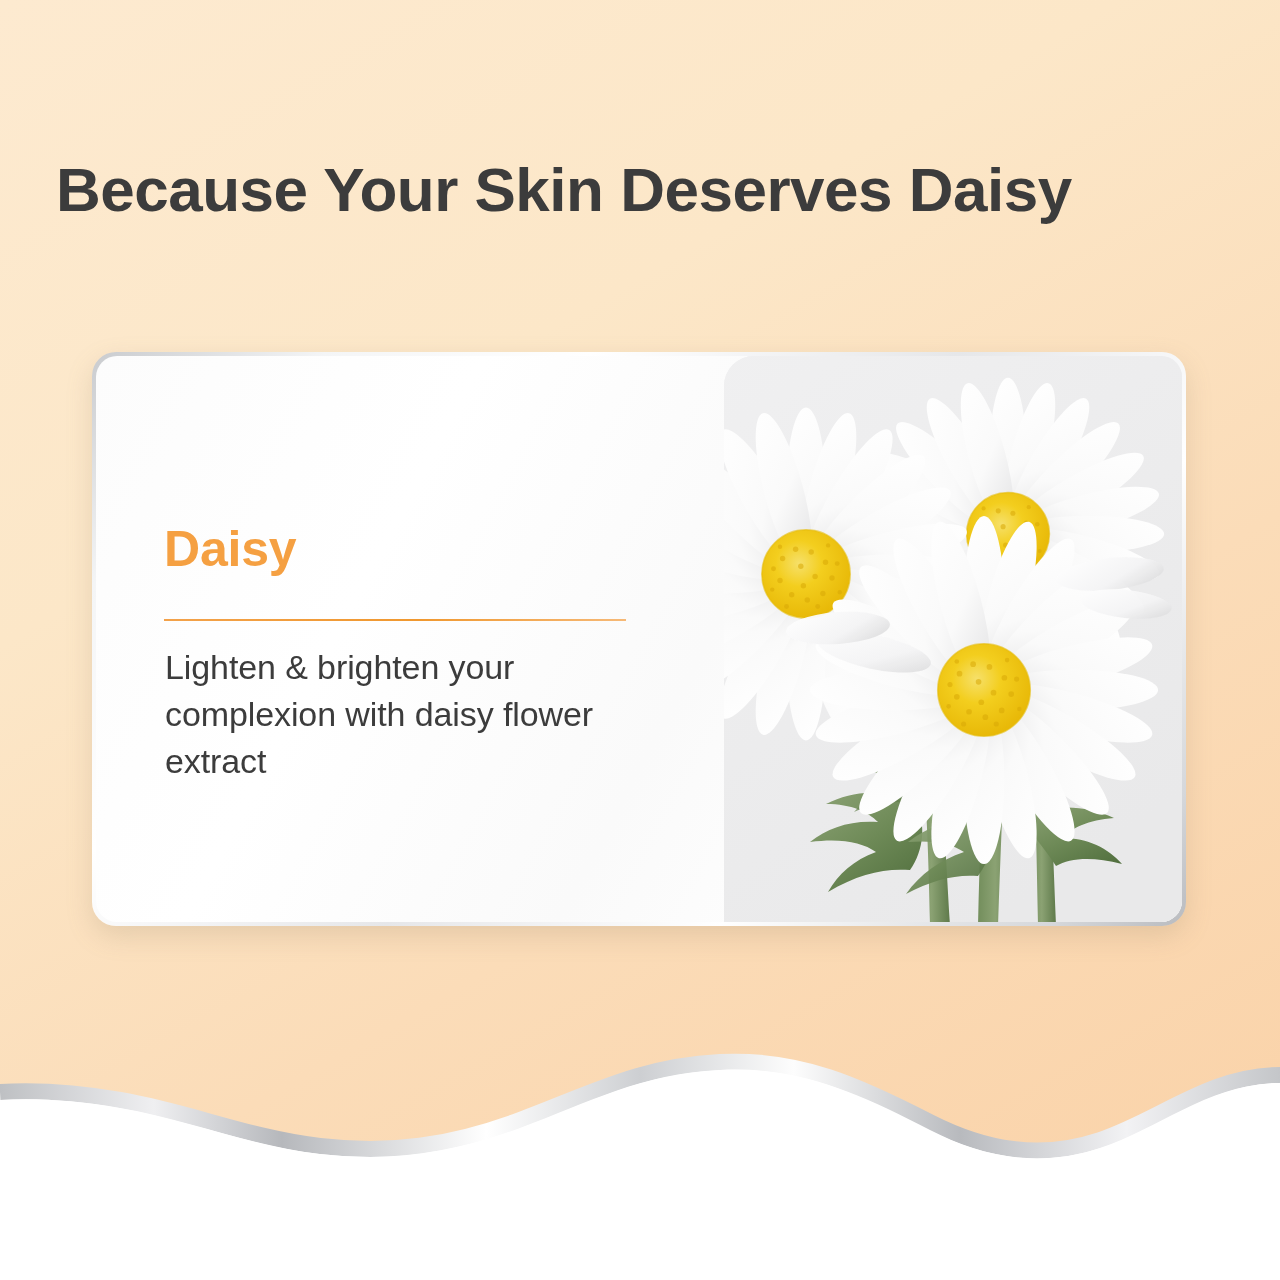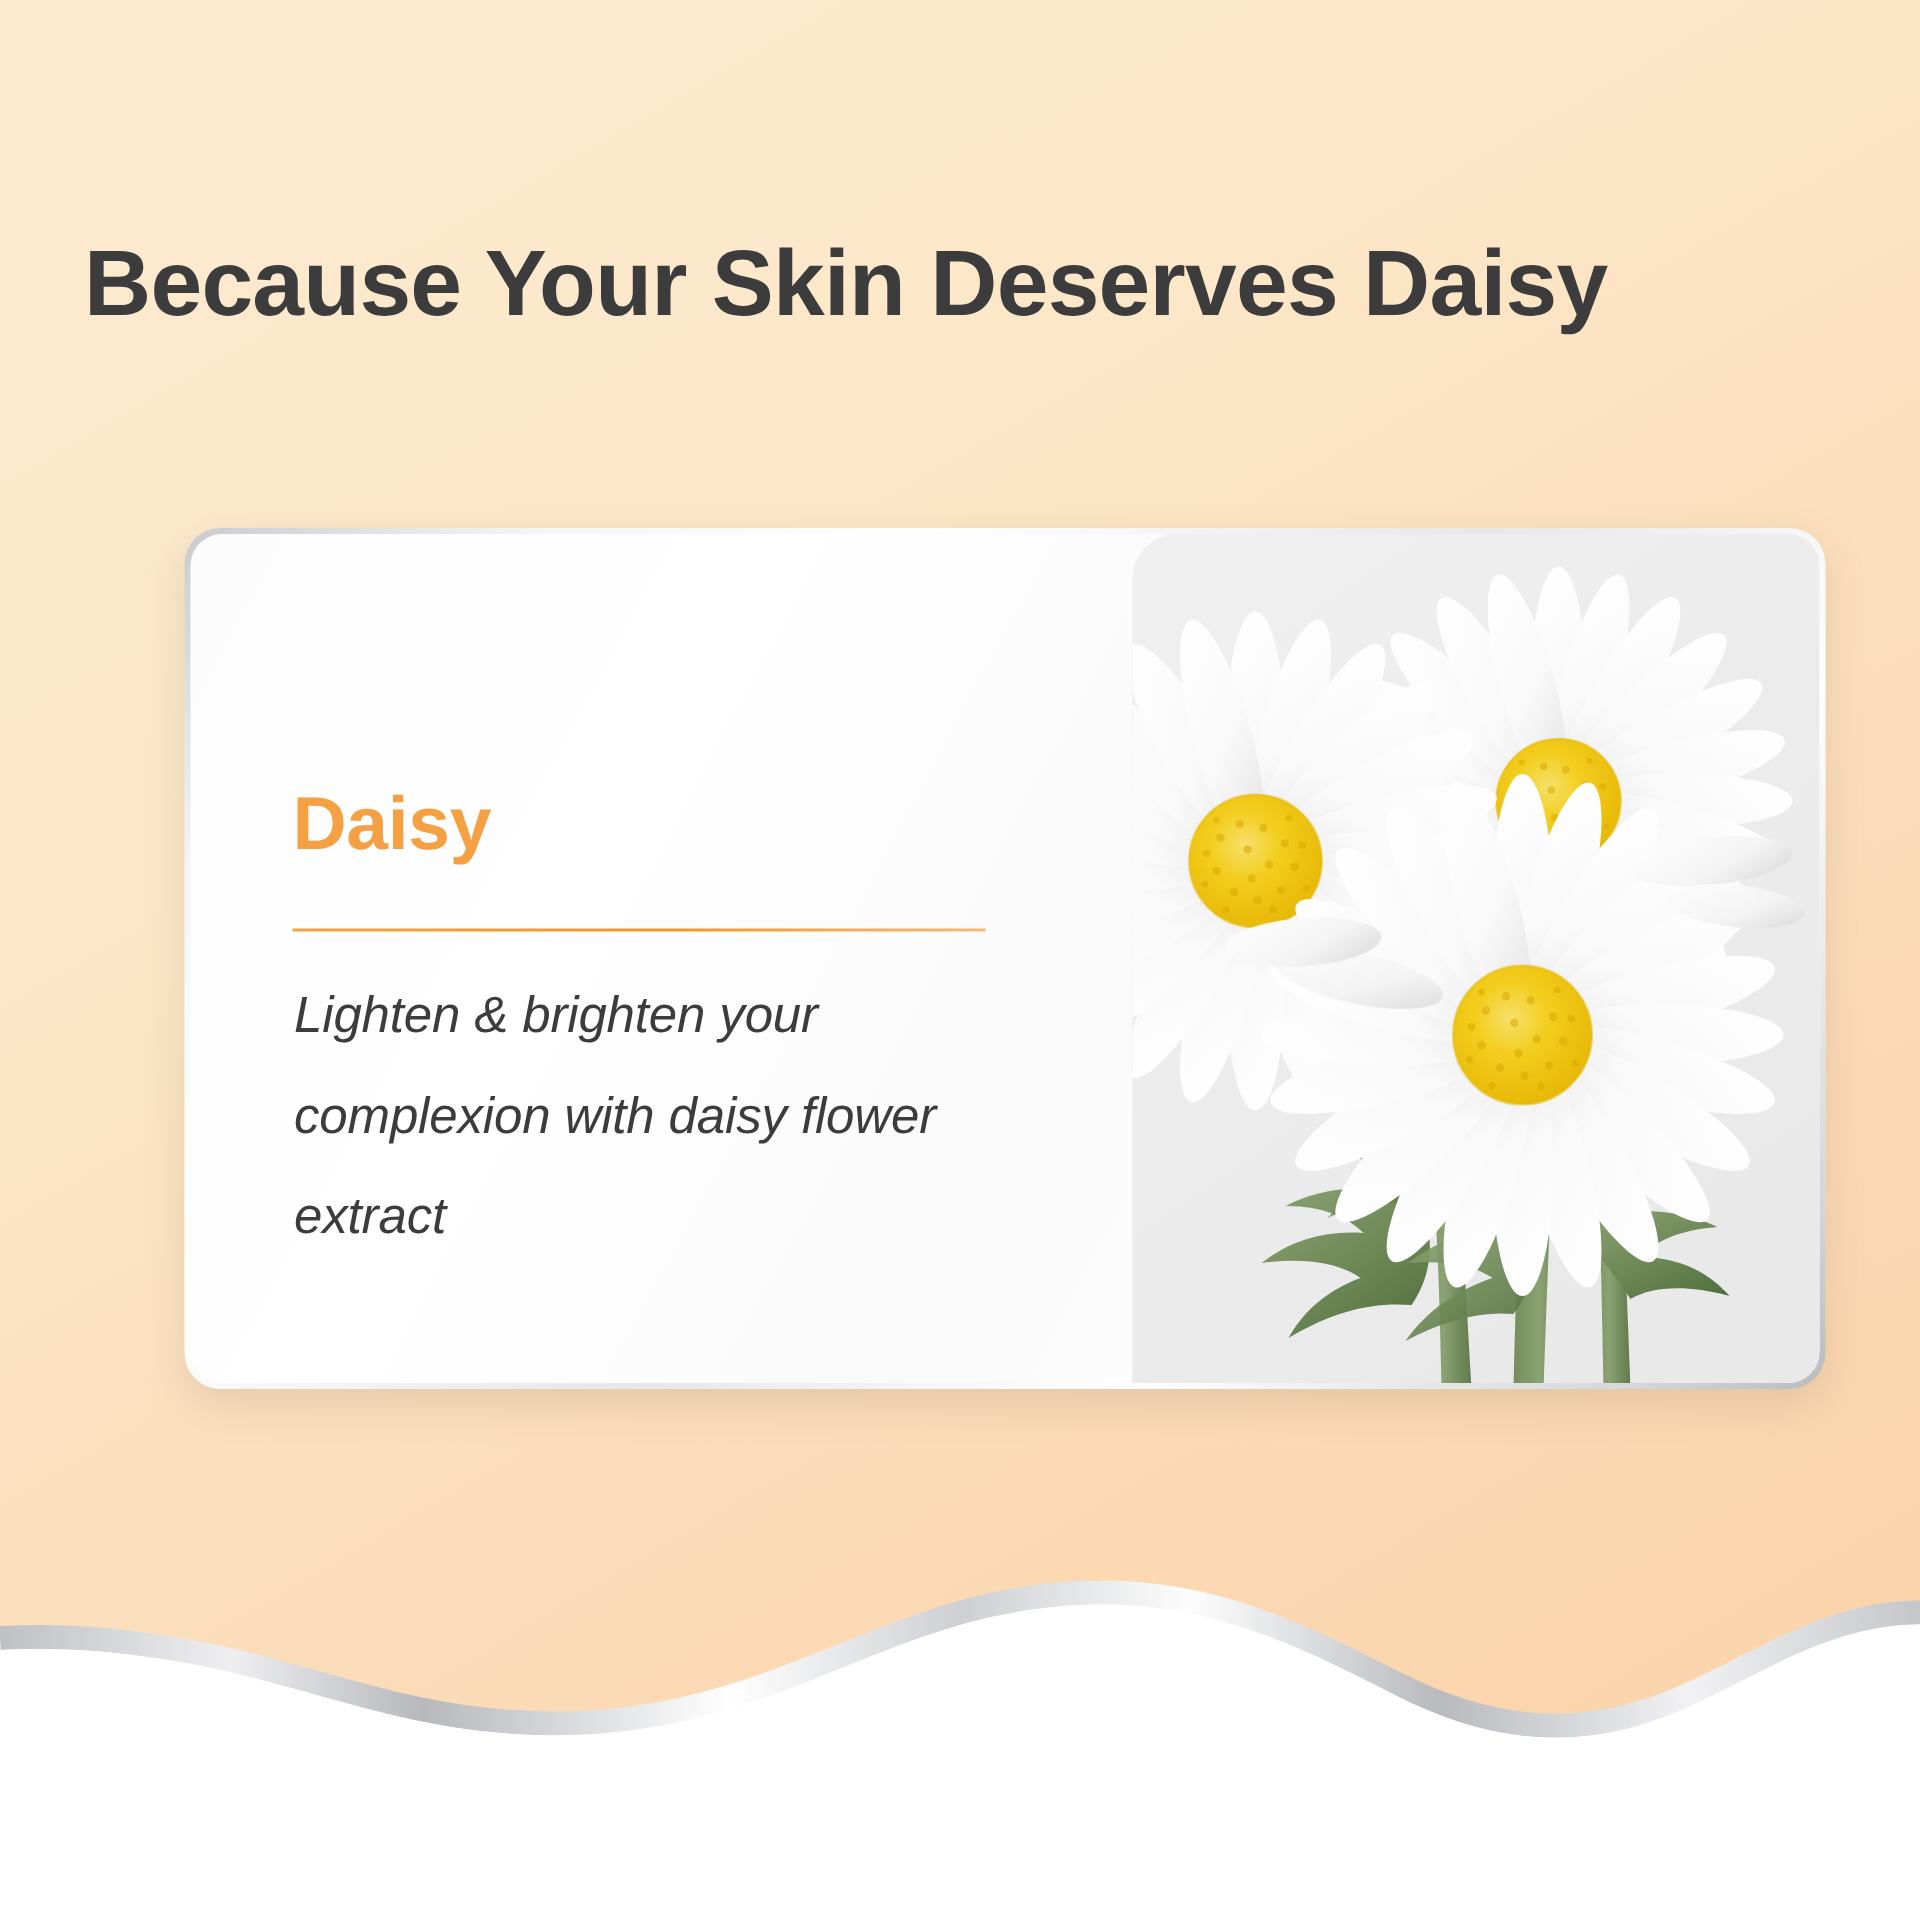--- a/index.html
+++ b/index.html
@@ -64,21 +64,20 @@
     left: 92px;
     top: 352px;
     width: 1094px;
     height: 574px;
     border-radius: 24px;
     background:
       linear-gradient(135deg, #C9CBCE 0%, #F4F5F6 14%, #FFFFFF 30%, #E6E7E9 52%, #FFFFFF 72%, #D5D7DA 92%, #B9BBBF 100%);
     padding: 4px;
     box-sizing: border-box;
     box-shadow: 0 10px 26px rgba(150,130,105,0.22);
-    margin-left: 31px;
   }
   .card-inner {
     position: relative;
     width: 100%;
     height: 100%;
     border-radius: 21px;
     overflow: hidden;
     background: linear-gradient(118deg, #FCFCFC 0%, #FFFFFF 28%, #FAFAFA 55%, #FFFFFF 78%, #F7F7F8 100%);
   }
 
@@ -120,24 +119,23 @@
     width: 462px;
     height: 2px;
     background: linear-gradient(90deg, #F3A24A 0%, #F0982F 55%, #F6B977 100%);
   }
   .card-body {
     position: absolute;
     left: 69px;
     top: 288px;
     width: 470px;
     font-size: 34px;
-    line-height: 67px;
+    line-height: 47px;
     color: #3C3C3C;
     letter-spacing: -0.1px;
-    font-style: italic;
   }
 </style>
 </head>
 <body>
 
 <div id="stage">
 
   <svg class="clip-svg" aria-hidden="true">
     <defs>
       <clipPath id="waveClip" clipPathUnits="userSpaceOnUse">

